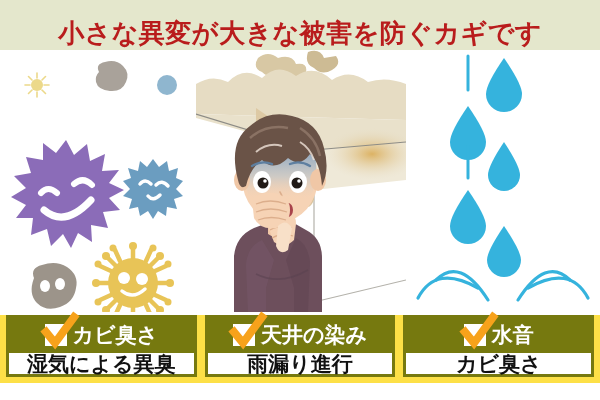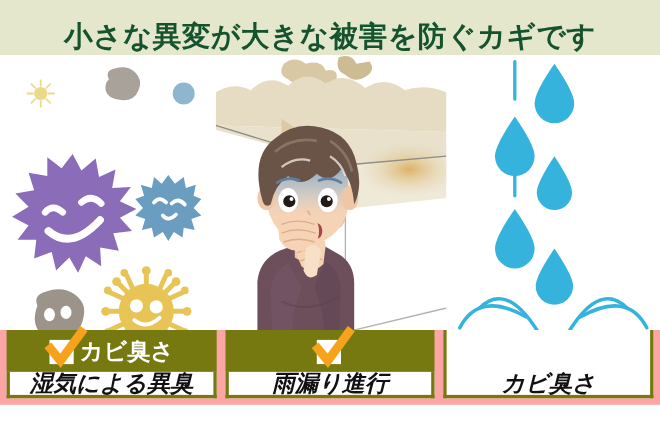--- a/index.html
+++ b/index.html
@@ -25,21 +25,21 @@
     width: 600px;
     height: 50px;
     background: #e4e7cc;
     display: flex;
     align-items: center;
     justify-content: center;
   }
   .header-title {
     font-size: 26px;
     font-weight: bold;
-    color: #14532d;
+    color: #b91c1c;
     letter-spacing: 0.5px;
     white-space: nowrap;
     line-height: 1;
     margin-top: 16px;
   }
 
   
   .illustrations {
     position: absolute;
     left: 0; top: 50px;
@@ -63,28 +63,28 @@
 
   
   .scene svg { display: block; }
 
   
   .drops svg { display: block; }
 
   
   .cards {
     position: absolute;
-    left: 0; top: 300px;
+    left: 0; top: 315px;
     width: 600px;
     height: 68px;
     display: flex;
     padding: 0 6px 6px 6px;
     box-sizing: border-box;
     gap: 8px;
-    background: #fca5a5;
+    background: #fde047;
   }
   .card {
     flex: 1 1 0;
     display: flex;
     flex-direction: column;
     box-sizing: border-box;
     min-width: 0;
   }
   .card-head {
     background: #76790f;
@@ -126,21 +126,20 @@
   }
   .card-body {
     flex: 1 1 auto;
     background: #ffffff;
     border: 3px solid #76790f;
     border-top: none;
     display: flex;
     align-items: flex-end;
     justify-content: center;
     box-sizing: border-box;
-    font-style: italic;
   }
   .card-body-label {
     font-size: 21px;
     font-weight: bold;
     color: #111111;
     white-space: nowrap;
     line-height: 1;
   }
 </style>
 </head>
@@ -386,25 +385,37 @@
     <div class="card">
       <div class="card-head">
         <div class="check-wrap">
           <div class="check-box"></div>
           <div class="check-mark">
             <svg width="34" height="32" viewBox="0 0 34 32">
               <path d="M3 16 L12 27 L31 1" stroke="#f7a21b" stroke-width="8" fill="none" stroke-linecap="square" stroke-linejoin="miter"></path>
             </svg>
           </div>
         </div>
+        <div class="card-head-label">天井の染み</div>
       </div>
       <div class="card-body">
         <div class="card-body-label">雨漏り進行</div>
       </div>
     </div>
 
     <div class="card">
+      <div class="card-head">
+        <div class="check-wrap">
+          <div class="check-box"></div>
+          <div class="check-mark">
+            <svg width="34" height="32" viewBox="0 0 34 32">
+              <path d="M3 16 L12 27 L31 1" stroke="#f7a21b" stroke-width="8" fill="none" stroke-linecap="square" stroke-linejoin="miter"></path>
+            </svg>
+          </div>
+        </div>
+        <div class="card-head-label">水音</div>
+      </div>
       <div class="card-body">
         <div class="card-body-label">カビ臭さ</div>
       </div>
     </div>
   </div>
 </div>
 
 </body></html>

